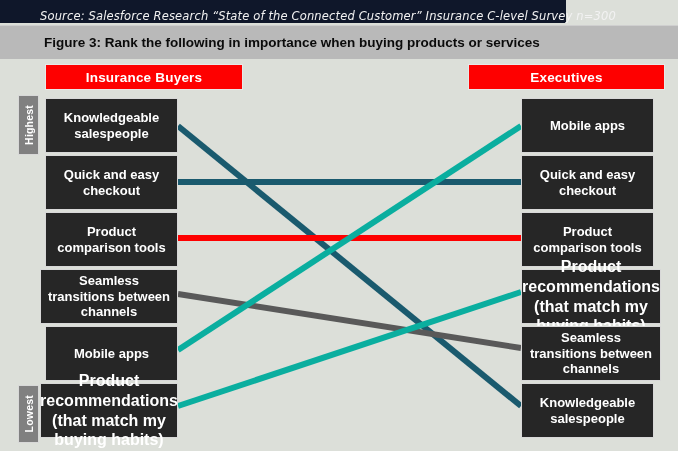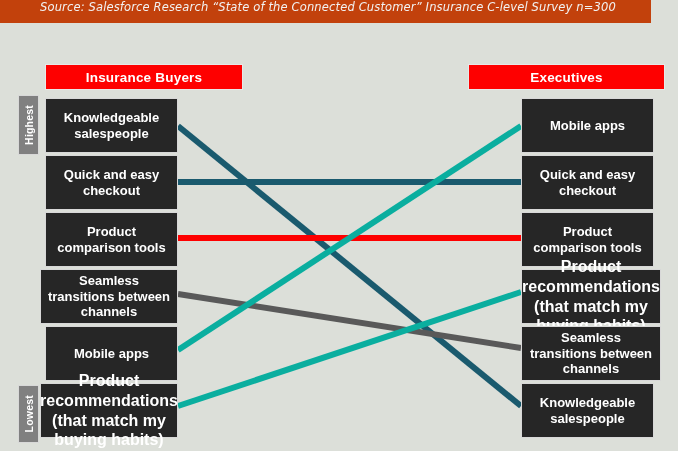--- a/index.html
+++ b/index.html
@@ -13,24 +13,24 @@
     height: 451px;
     background: #dcdfd9;
     font-family: "Liberation Sans", sans-serif;
     overflow: hidden;
   }
 
   
   #source-bar {
     position: absolute;
     left: 0; top: 0;
-    width: 651px; height: 23px;
-    background: #c2410c;
-    display: flex;
-    align-items: flex-start;
+    width: 566px; height: 23px;
+    background: #0f172a;
+    display: flex;
+    align-items: flex-end;
   }
   #source-text {
     color: #f2f2f2;
     font-family: "DejaVu Sans", sans-serif;
     font-style: italic;
     font-size: 11.5px;
     letter-spacing: 0.15px;
     margin-left: 40px;
     white-space: nowrap;
   }
@@ -127,20 +127,23 @@
 </style>
 </head>
 <body>
 
 <div id="page">
 
   <div id="source-bar">
     <div id="source-text">Source: Salesforce Research “State of the Connected Customer” Insurance C-level Survey n=300</div>
   </div>
 
+  <div id="title-band">
+    <div id="figure-title">Figure 3: Rank the following in importance when buying products or services</div>
+  </div>
 
   <div id="banner-left" class="col-banner">
     <span>Insurance Buyers</span>
   </div>
   <div id="banner-right" class="col-banner">
     <span>Executives</span>
   </div>
 
   <div class="edge-tab" id="tab-highest" style="left:18px; top:95px; height:60px;">
     <span>Highest</span>

